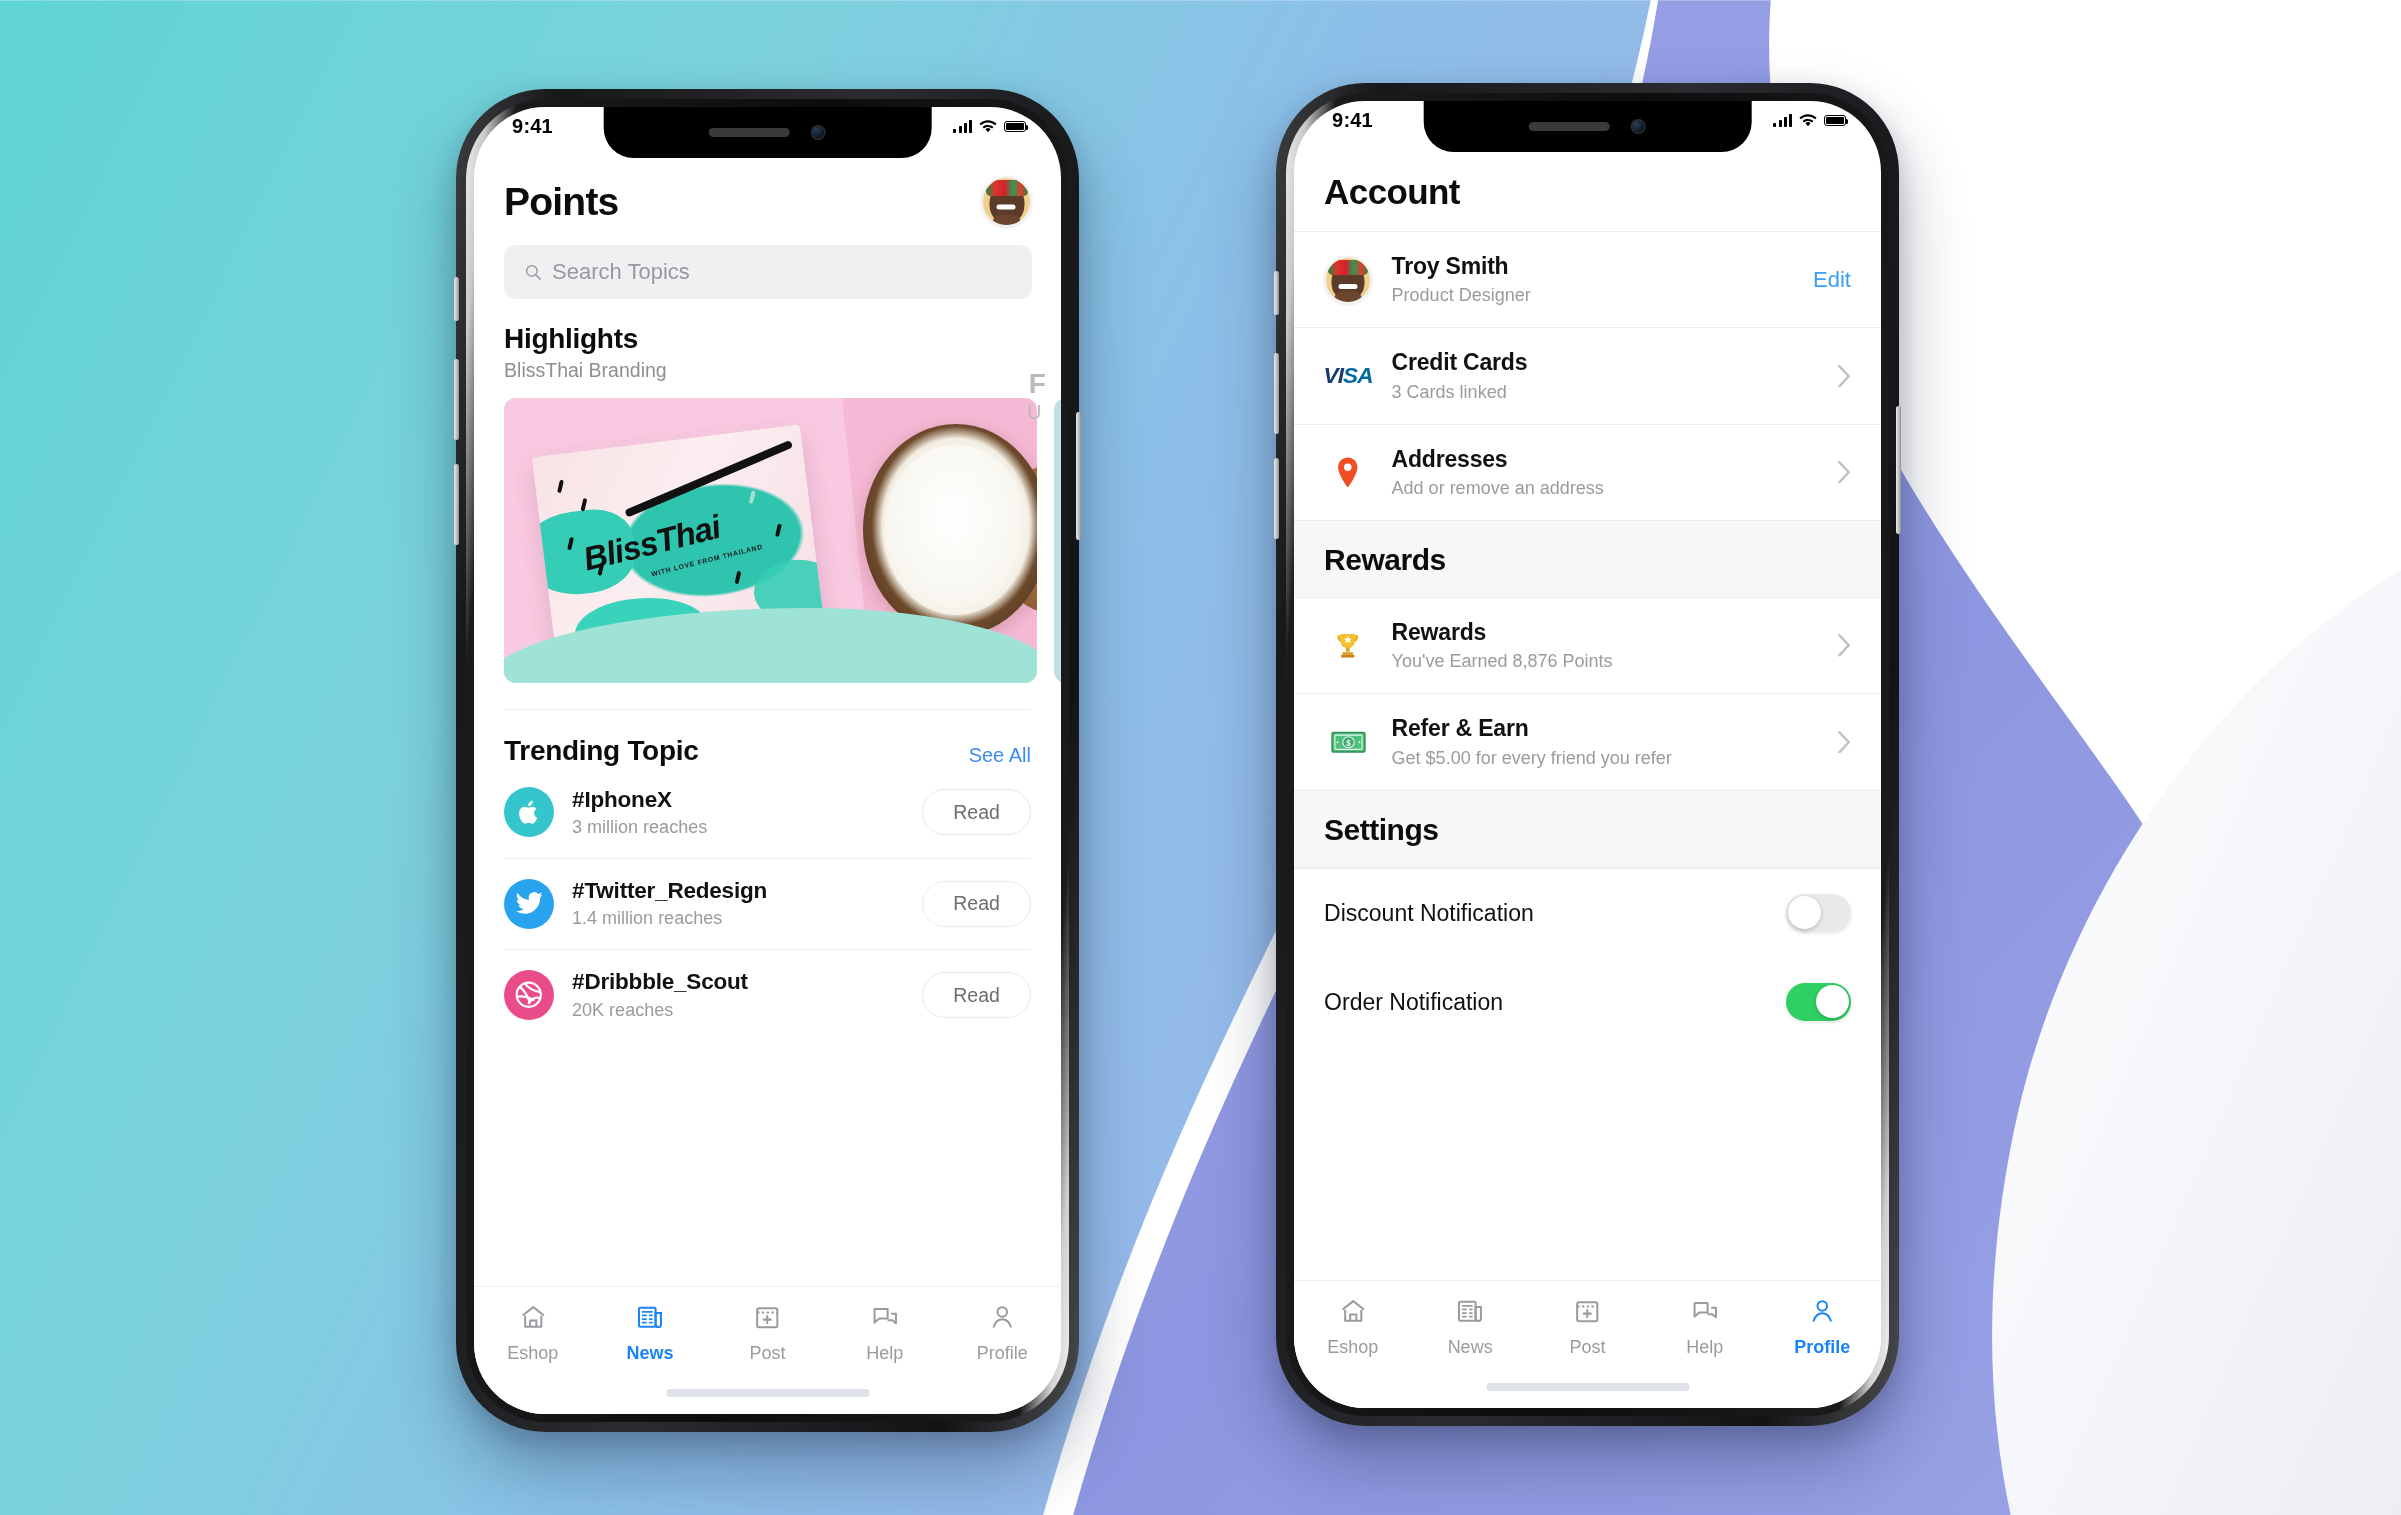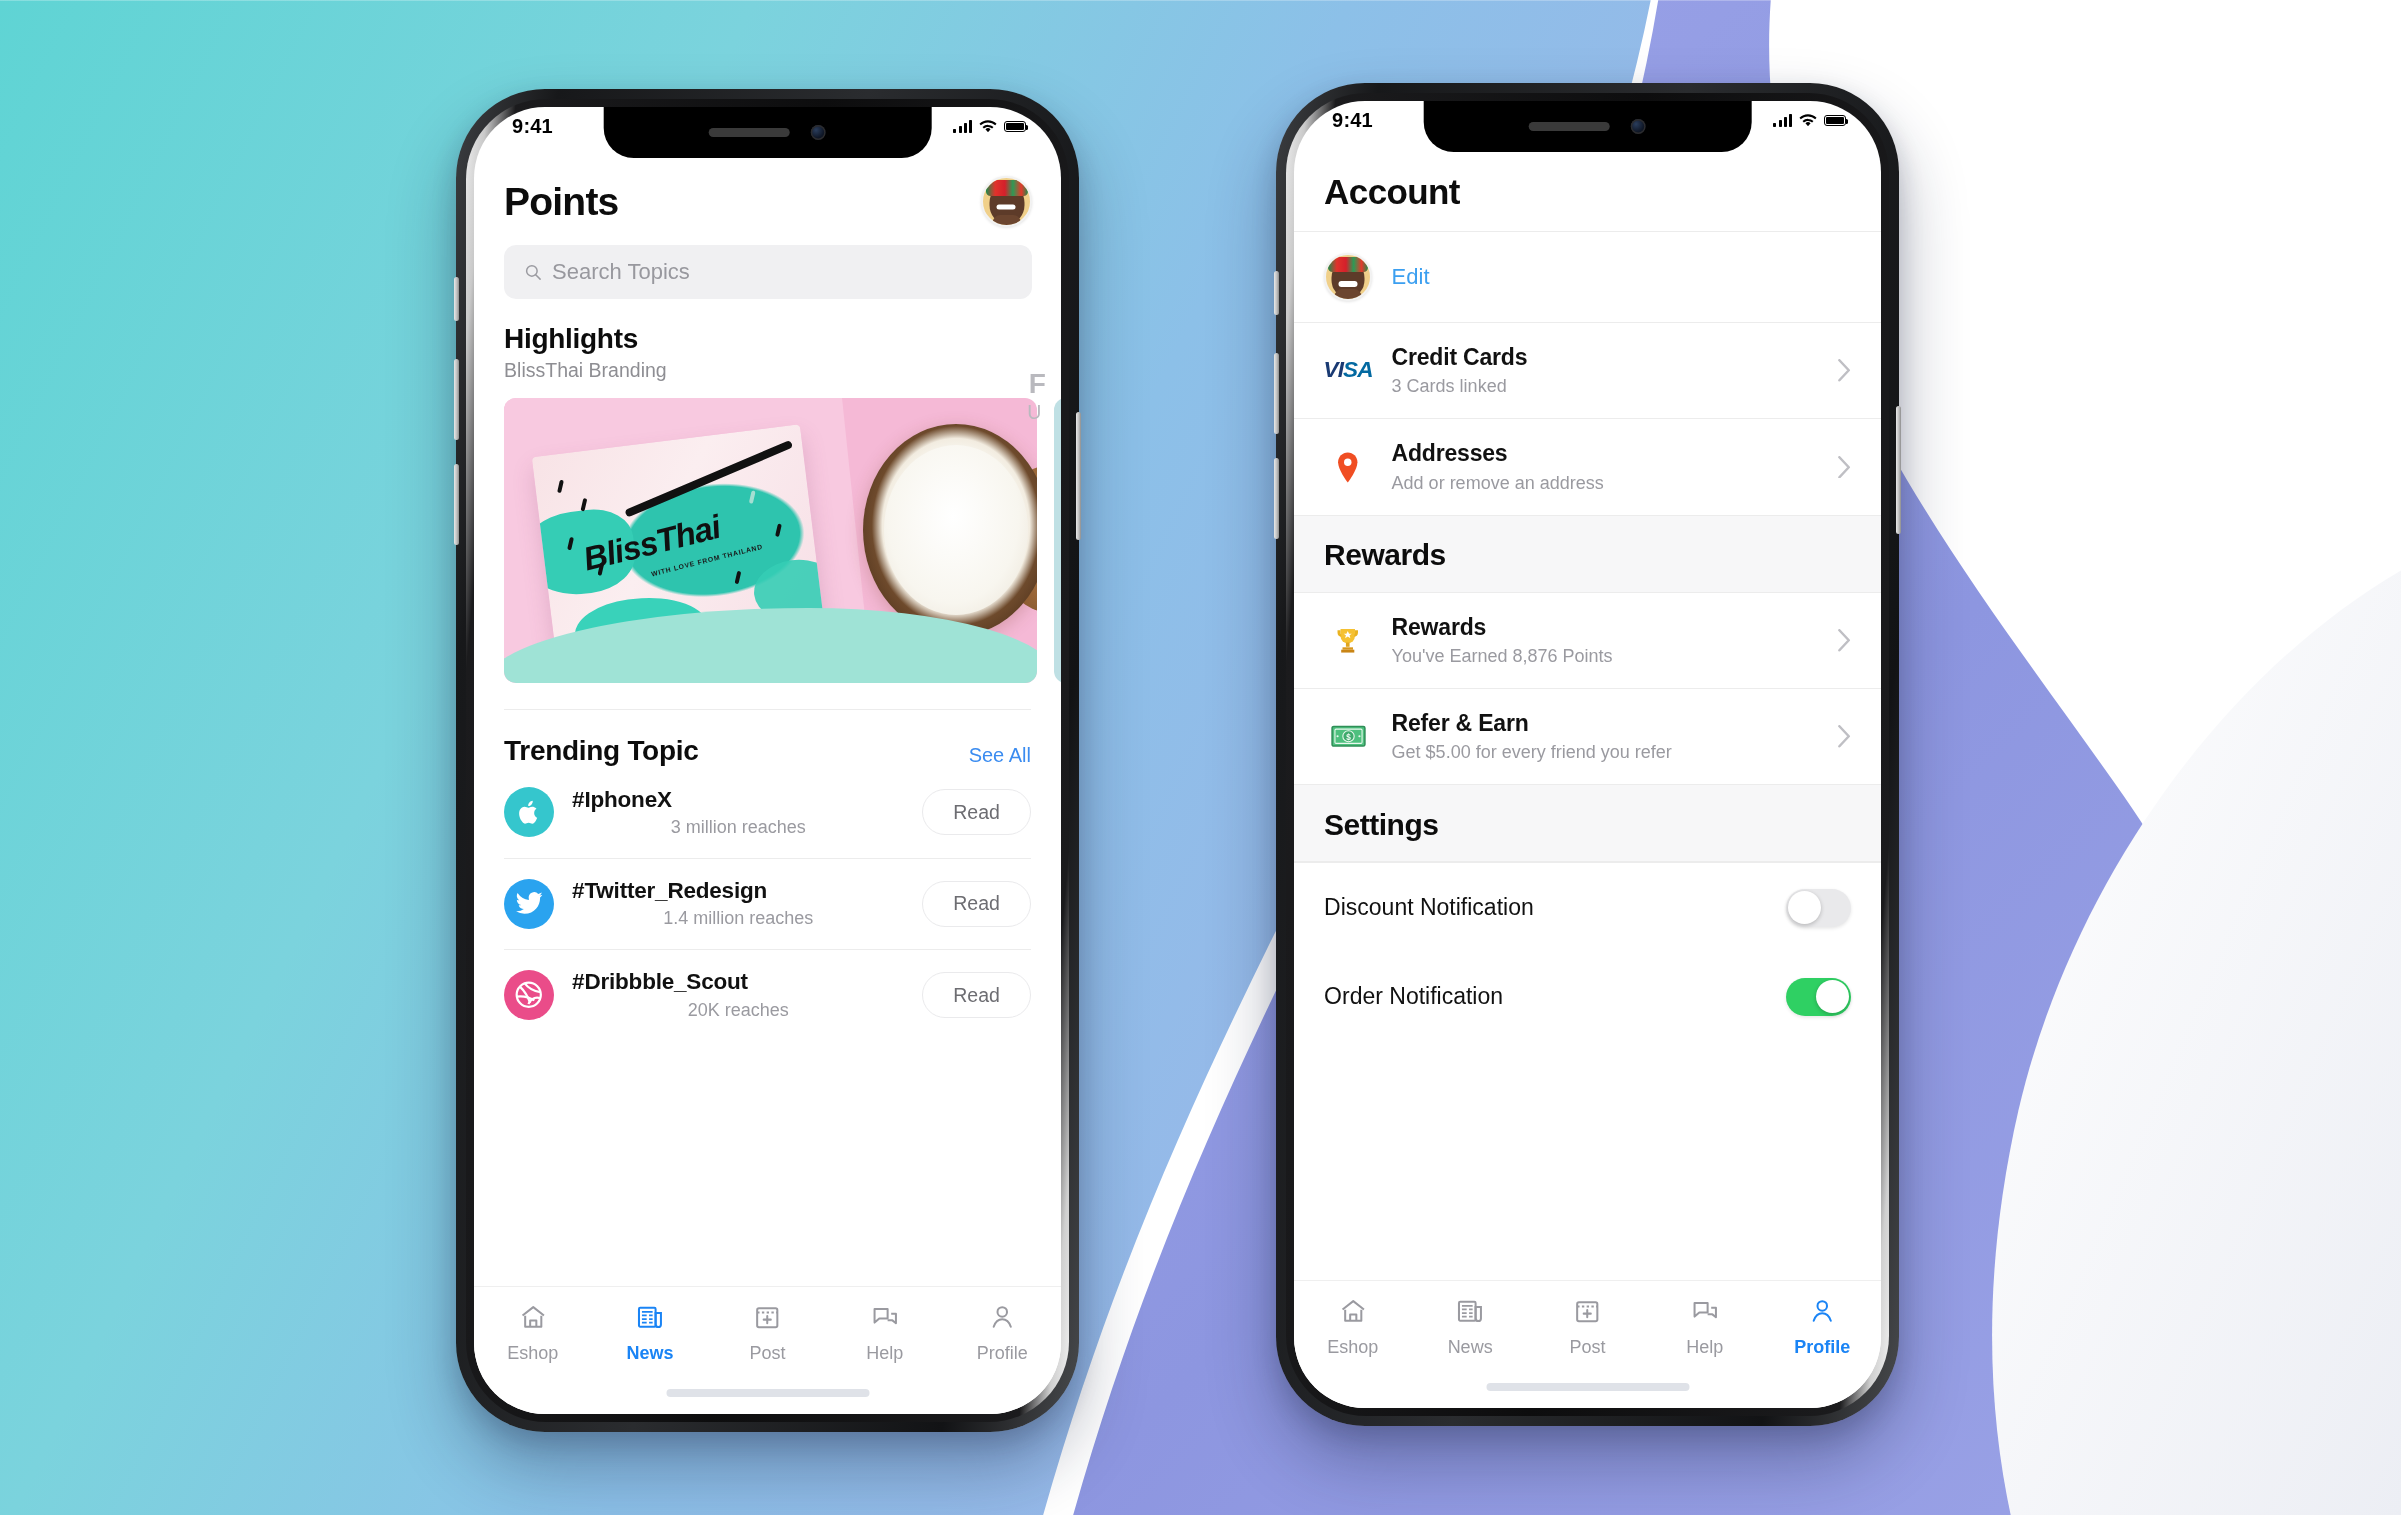--- a/index.html
+++ b/index.html
@@ -136,21 +136,21 @@
   .bc-stroke{position:absolute;width:180px;height:7.5px;background:#111;border-radius:6px;transform:rotate(-16deg);left:83px;top:39px;}
 
   .divider { height:0.8px; background:#ececec; margin: 0 30px; }
   .trend-head { display:flex; align-items:flex-end; justify-content:space-between; padding: 25.5px 30px 0 30px; }
   .see-all { font-size:20px; color:#3b8cf0; }
 
   .trend-item { display:flex; align-items:center; gap:18px; padding: 19.5px 30px; }
   .tr-icon { width:50px;height:50px;border-radius:50%;flex:none;display:flex;align-items:center;justify-content:center; }
   .tr-mid { flex:1; }
   .tr-name { font-size:22.5px; font-weight:700; color:#111; letter-spacing:-0.2px; }
-  .tr-sub { font-size:18px; color:#9a9aa0; margin-top:4.5px;text-align:center; }
+  .tr-sub { font-size:18px; color:#9a9aa0; margin-top:4.5px; }
   .read-btn {
     border:1.5px solid #eaeaec; border-radius:30px; background:#fff;
     font-size:19.5px; color:#6d6d72; padding: 10.5px 30px; font-family:inherit; cursor:pointer; flex:none;
   }
 
   
   .tabbar { height:128px; border-top:0.8px solid #efefef; display:flex; align-items:flex-start; padding-top:16.5px; background:#fff; }
   .tab { flex:1; display:flex; flex-direction:column; align-items:center; gap:11px; cursor:pointer; }
   .tab-label { font-size:18px; color:#9a9aa0; }
   .tab.active .tab-label { color:#1a84f5; font-weight:600; }
@@ -451,20 +451,24 @@
           <div class="acc-title">Account</div>
 
           <div class="row" style="border-top:0.8px solid #ececec;">
             <div class="row-ic">
               <div class="avatar avatar2">
                 <div class="av-face" style="width:33px;height:38px;"></div>
                 <div class="av-crown" style="width:40px;height:15px;"></div>
                 <div class="av-neck" style="width:27px;"></div>
               </div>
             </div>
+            <div class="row-mid">
+              <div class="row-title">Troy Smith</div>
+              <div class="row-sub">Product Designer</div>
+            </div>
             <div class="edit-link">Edit</div>
           </div>
 
           <div class="row">
             <div class="row-ic">
               <span class="visa"><span class="v1">VI</span><span class="v2">SA</span></span>
             </div>
             <div class="row-mid">
               <div class="row-title">Credit Cards</div>
               <div class="row-sub">3 Cards linked</div>

